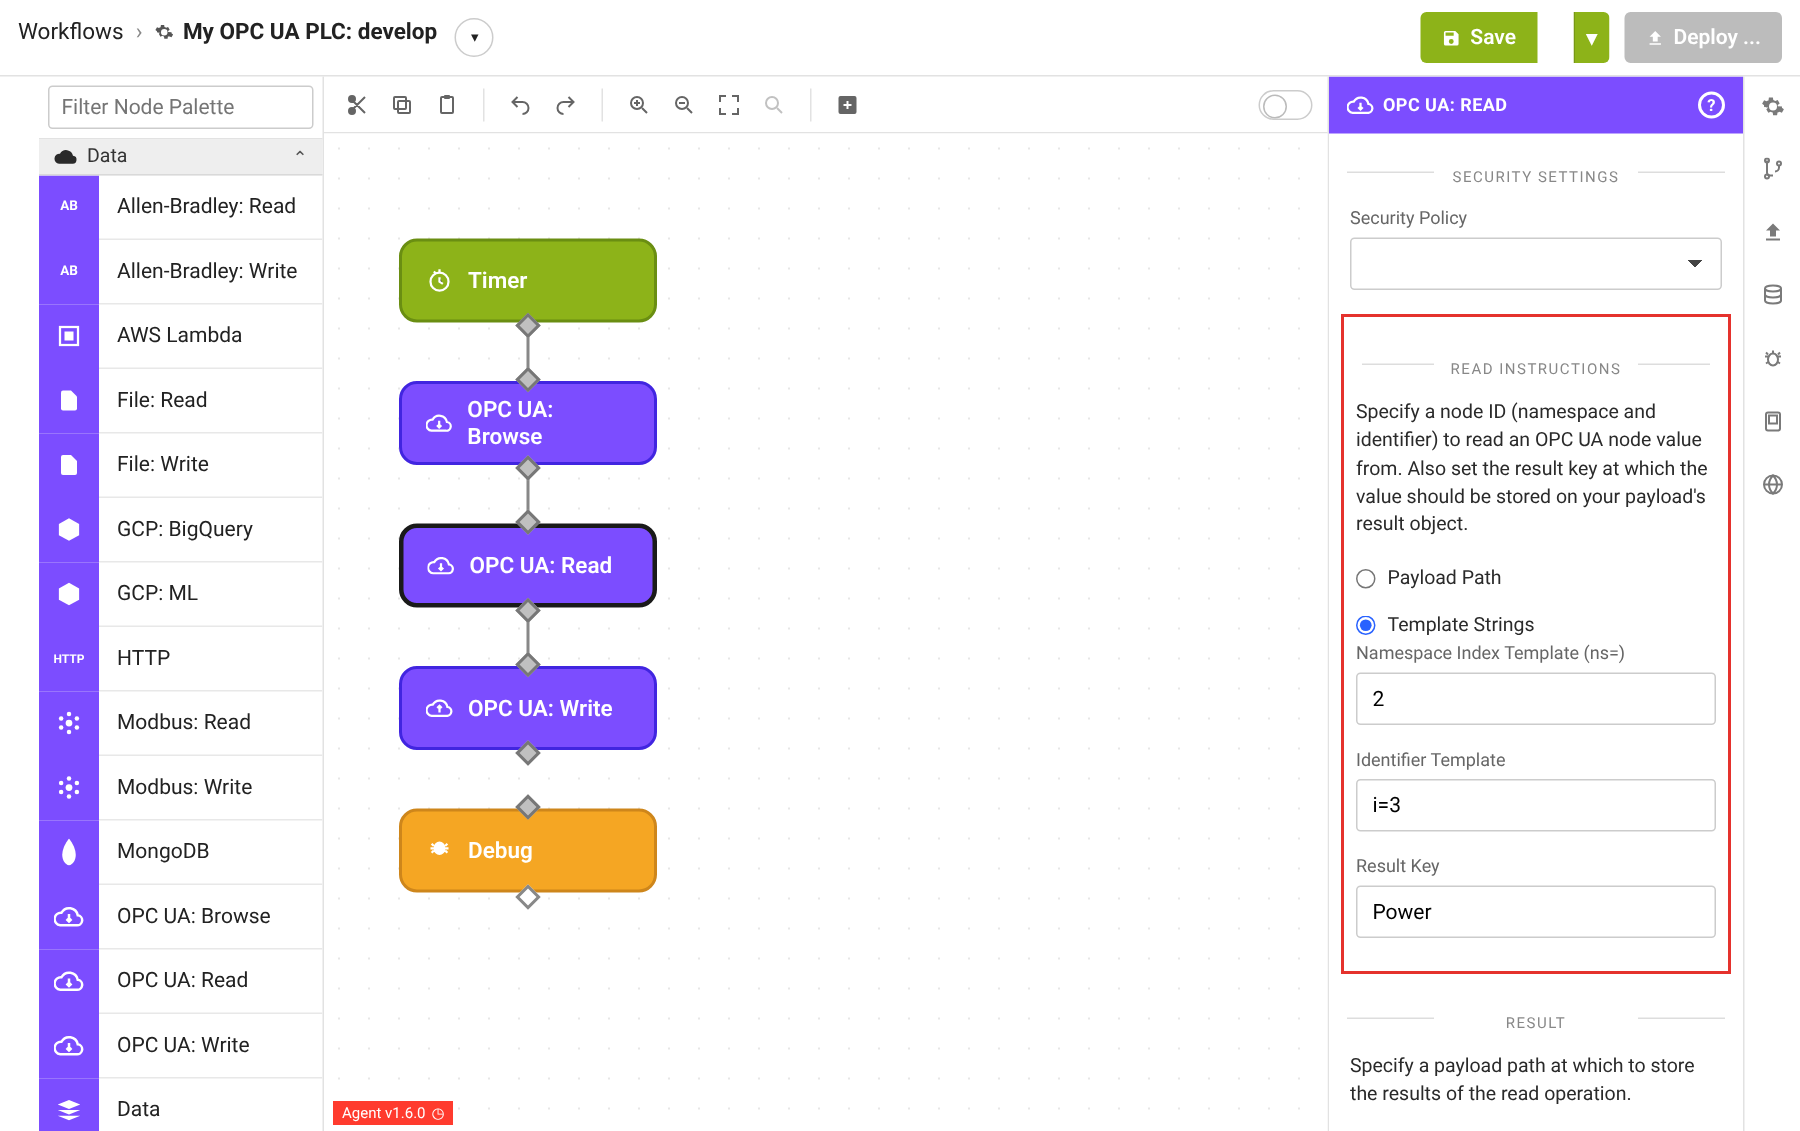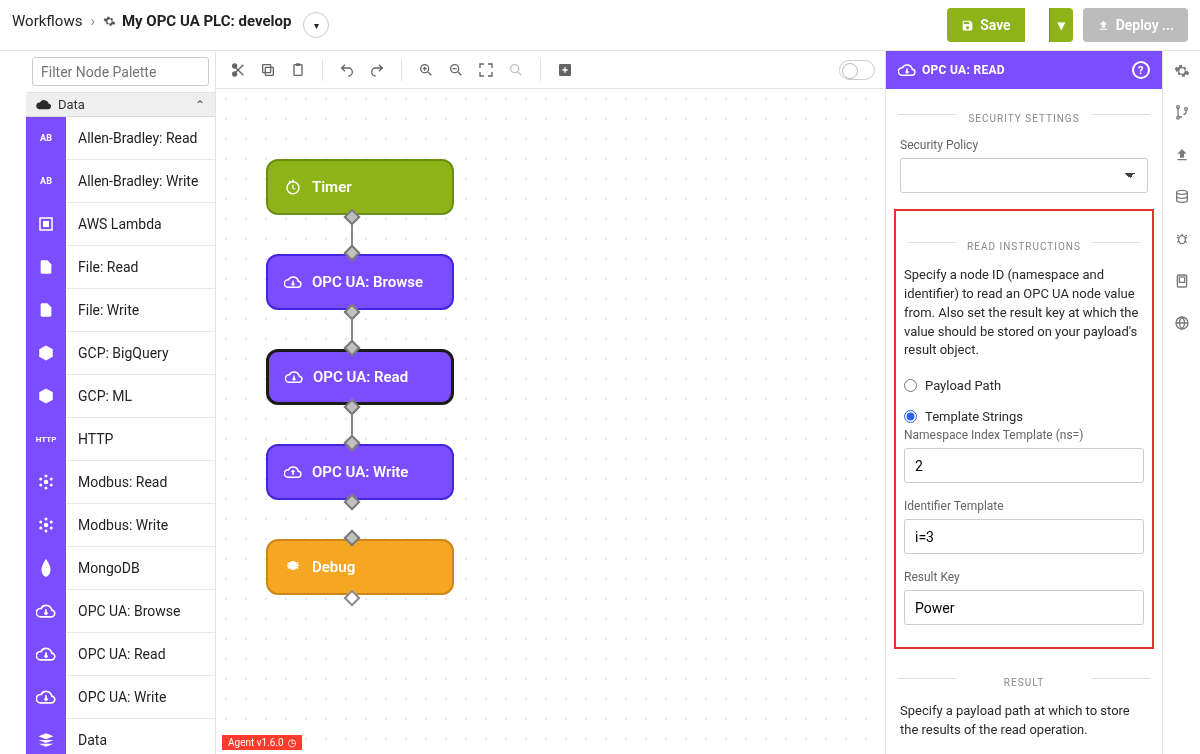--- a/index.html
+++ b/index.html
@@ -32,21 +32,21 @@
 .prow .plabel { padding-left: 12px; font-size: 14px; color: #222; }
 
 .canvas-wrap { flex: 1; display: flex; flex-direction: column; position: relative; }
 .toolbar { height: 38px; border-bottom: 1px solid #e2e2e2; display: flex; align-items: center; padding: 0 10px; gap: 6px; }
 .ticon { width: 24px; height: 24px; display: inline-flex; align-items: center; justify-content: center; color: #656565; cursor: pointer; border-radius: 2px; }
 .tsep { width: 1px; height: 22px; background: #e2e2e2; margin: 0 6px; }
 .toggle { width: 36px; height: 20px; border: 1px solid #ccc; border-radius: 10px; margin-left: auto; position: relative; background: #fff; cursor: pointer; }
 .toggle::after { content: ""; width: 14px; height: 14px; border-radius: 50%; background: #fff; border: 1px solid #bbb; position: absolute; left: 2px; top: 2px; }
 
 .canvas { flex: 1; position: relative; background: #fff; background-image: radial-gradient(#e7e7e7 1px, transparent 1px); background-size: 20px 20px; overflow: hidden; }
-.node { position: absolute; width: 188px; height: 56px; border-radius: 12px; color: #fff; display: flex; align-items: center; padding: 0 16px; gap: 10px; font-weight: 600; font-size: 15px; }
+.node { position: absolute; width: 172px; height: 56px; border-radius: 12px; color: #fff; display: flex; align-items: center; padding: 0 16px; gap: 10px; font-weight: 600; font-size: 15px; }
 .node.green { background: #8db319; border: 2px solid #6a8e12; }
 .node.purple { background: #7c4dff; border: 2px solid #4125e0; }
 .node.purple.sel { border: 3px solid #1a1a1a; }
 .node.orange { background: #f5a623; border: 2px solid #ce861b; }
 .conn { position: absolute; background: #888; }
 .port { position: absolute; width: 12px; height: 12px; background: #c0c0c0; border: 2px solid #777; transform: translate(-50%, -50%) rotate(45deg); }
 .port.diamond { background: #fff; border: 2px solid #888; }
 .agent-badge { position: absolute; bottom: 4px; left: 6px; background: #ff3b2e; color: #fff; font-size: 10px; font-family: monospace; padding: 2px 6px; display: flex; align-items: center; gap: 4px; }
 
 .inspector { width: 277px; border-left: 1px solid #e2e2e2; display: flex; flex-direction: column; overflow: hidden; }

